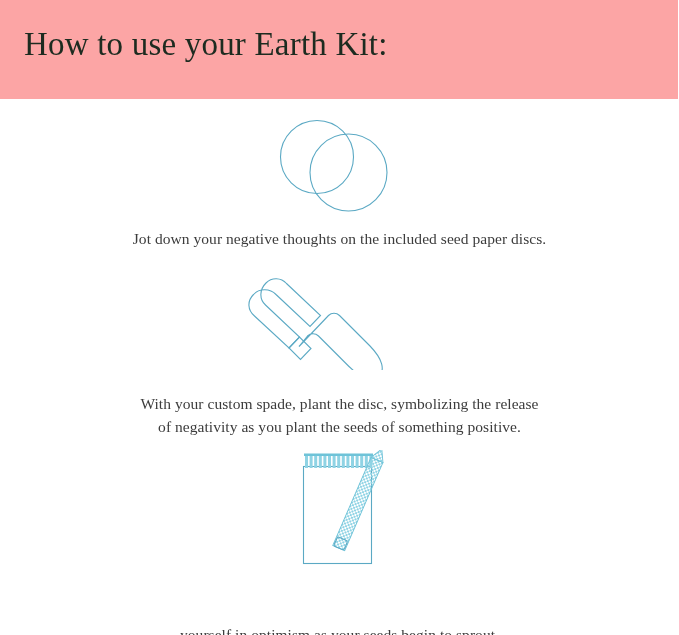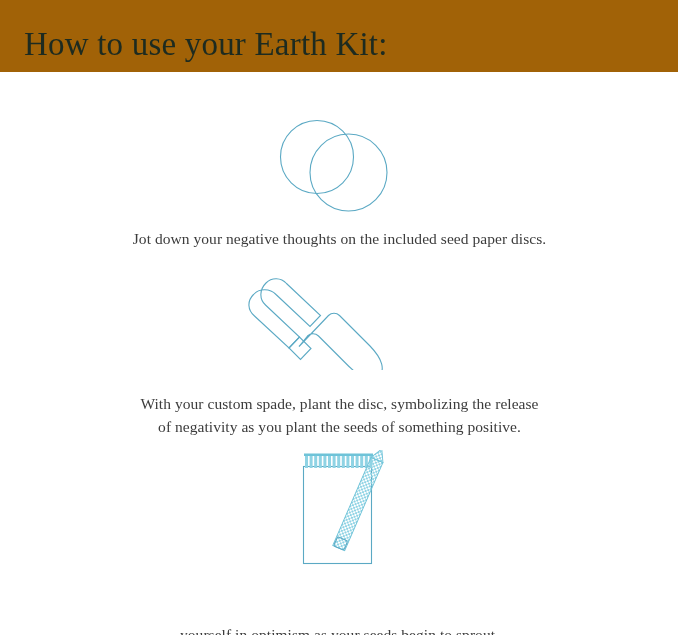--- a/index.html
+++ b/index.html
@@ -22,22 +22,22 @@
     position: relative;
     background: #ffffff;
   }
 
   
   .header-banner {
     position: absolute;
     left: 0;
     top: 0;
     width: 678px;
-    height: 72px;
-    background: #a16207;
+    height: 99px;
+    background: #fca5a5;
     box-sizing: border-box;
   }
   .header-title {
     position: absolute;
     left: 24px;
     top: 22px;
     font-family: "Liberation Serif", "DejaVu Serif", serif;
     font-size: 33px;
     font-weight: 400;
     letter-spacing: 0.2px;

